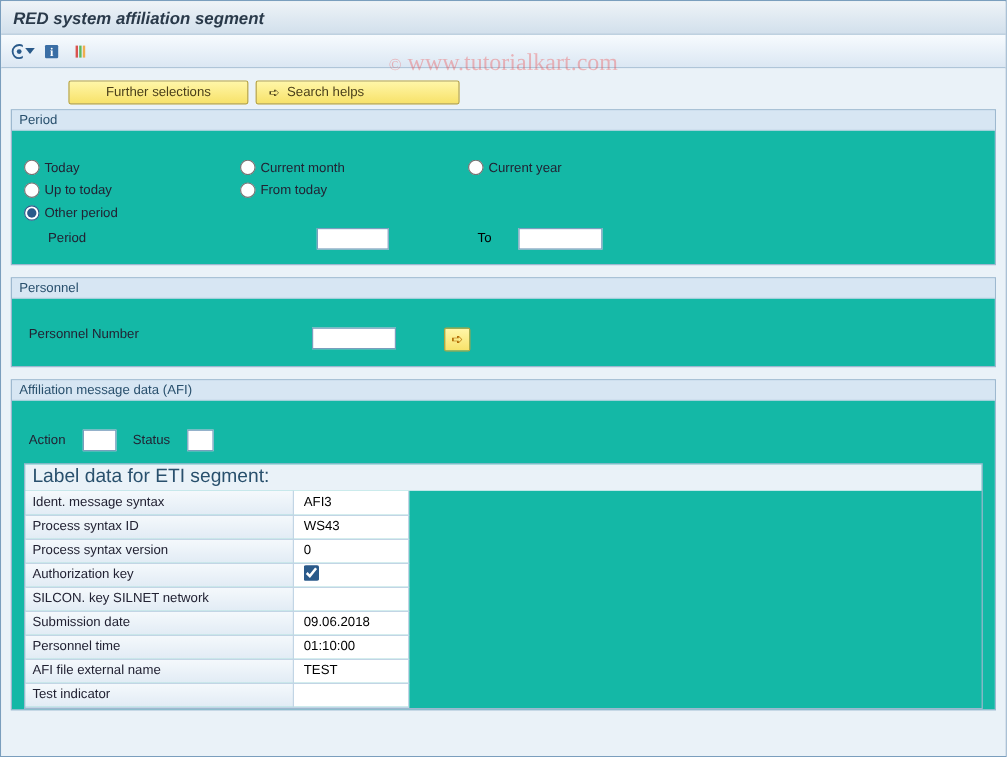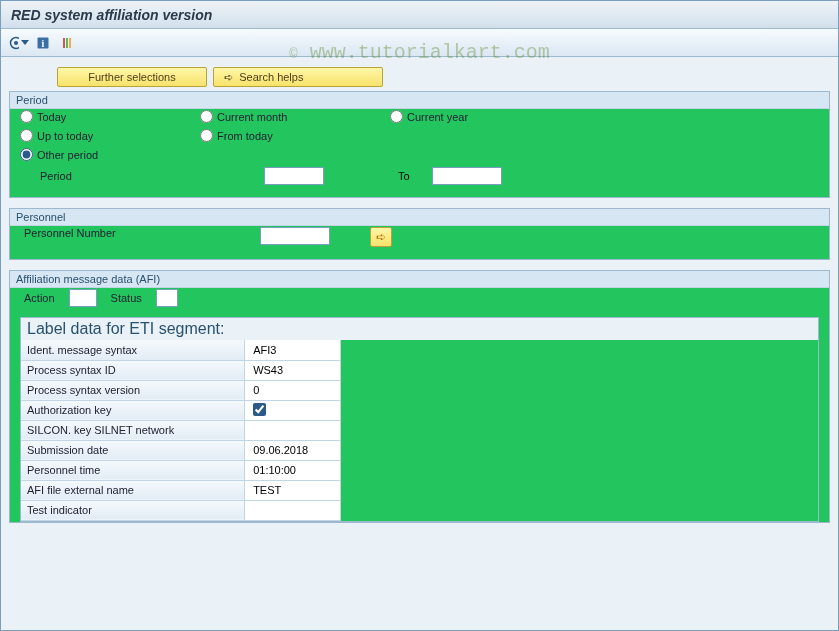--- a/index.html
+++ b/index.html
@@ -1,30 +1,30 @@
 <!DOCTYPE html>
 <html><head>
   <meta charset="utf-8">
   <style>
     * { box-sizing: border-box; }
     html, body { margin: 0; padding: 0; font-family: Arial, sans-serif; font-size: 11px; background: #fff; }
     .window { width: 839px; height: 631px; border: 1px solid #7a9ebd; background: #fff; position: relative; overflow: hidden; }
-    .wm { position: absolute; top: 40px; left: 50%; transform: translateX(-50%); color: #4d7c0f; opacity: .35; font-size: 20px; font-family: Liberation Mono, monospace; pointer-events: none; z-index: 50; }
+    .wm { position: absolute; top: 40px; left: 50%; transform: translateX(-50%); color: #ef4444; opacity: .35; font-size: 20px; font-family: Liberation Serif, serif; pointer-events: none; z-index: 50; }
     .wm .copy { font-size: 14px; }
     .titlebar { background: linear-gradient(to bottom, #eef3f7 0%, #d2e0ec 100%); border-bottom: 1px solid #9db8cf; height: 28px; display: flex; align-items: center; padding: 0 10px; }
     .titletext { font-weight: bold; font-style: italic; font-size: 14px; color: #2a3a4a; }
     .toolbar { background: linear-gradient(to bottom, #f7fbfe 0%, #dbe7f3 100%); height: 28px; border-bottom: 1px solid #9db8cf; display: flex; align-items: center; padding: 0 8px; gap: 4px; }
     .toolbar .icon-btn { width: 20px; height: 18px; display: flex; align-items: center; justify-content: center; }
     .body { background: #eaf2f8; height: calc(631px - 28px - 28px - 2px); padding: 10px 8px 0 8px; overflow: hidden; }
     .btn-row { display: flex; gap: 6px; margin-bottom: 4px; padding-left: 48px; }
     .sap-btn { height: 20px; background: linear-gradient(to bottom, #fff6a8, #f7e26a); border: 1px solid #b9a43a; border-radius: 2px; padding: 0 10px; display: flex; align-items: center; gap: 6px; color: #4a3f1a; cursor: pointer; font-size: 11px; }
     .sap-btn .glyph { font-size: 11px; }
     .groupbox { border: 1px solid #9db8cf; background: #d7e6f3; margin-bottom: 10px; }
     .groupbox .legend { font-size: 11px; color: #29506d; padding: 2px 6px; background: #d7e6f3; border-bottom: 1px solid #c2d5e5; }
-    .groupbox .content { padding: 1px 10px 12px 10px; background: #22c55e; }
+    .groupbox .content { padding: 24px 10px 12px 10px; background: #14b8a6; }
     .period-grid { display: grid; grid-template-columns: 170px 180px 160px; row-gap: 6px; column-gap: 10px; align-items: center; }
     .radio { display: flex; align-items: center; gap: 4px; color: #223; }
     .radio input { margin: 0; width: 13px; height: 13px; accent-color: #2a5a8a; }
     .period-row { display: flex; align-items: center; gap: 12px; padding-top: 6px; }
     .period-row .lbl { width: 60px; padding-left: 20px; color: #223; }
     .txt { height: 18px; border: 1px solid #7a9ebd; background: #fff; padding: 0 3px; font-size: 11px; }
     .sel-row { display: flex; align-items: flex-start; }
     .sel-row .lbl { width: 240px; color: #223; padding-left: 4px; }
     .small-sq-btn { width: 22px; height: 20px; background: linear-gradient(to bottom, #fff6a8, #f7e26a); border: 1px solid #b9a43a; border-radius: 2px; display: flex; align-items: center; justify-content: center; cursor: pointer; color: #b06a00; font-size: 12px; }
     .afi-head { display: flex; align-items: center; gap: 14px; padding-left: 4px; }
@@ -40,21 +40,21 @@
     .triangle-down { width:0; height:0; border-left:4px solid transparent; border-right:4px solid transparent; border-top:5px solid #2a5a8a; display:inline-block; }
   </style>
 </head>
 <body>
 
 <div class="window">
 
   <div class="wm"><span class="copy">©</span> <span>www.tutorialkart.com</span></div>
 
   <div class="titlebar">
-    <span class="titletext">RED system affiliation version</span>
+    <span class="titletext">RED system affiliation segment</span>
   </div>
 
   <div class="toolbar">
     <div class="icon-btn">
       <svg width="16" height="14">
           <circle cx="7" cy="7" r="5.5" fill="none" stroke="#2a5a8a" stroke-width="1.5"></circle>
           <circle cx="7" cy="7" r="2" fill="#2a5a8a"></circle>
           <line x1="11" y1="11" x2="14" y2="13" stroke="#2a5a8a" stroke-width="2"></line>
         </svg>
       <span class="triangle-down" style="margin-left:2px;vertical-align:middle;"></span>

